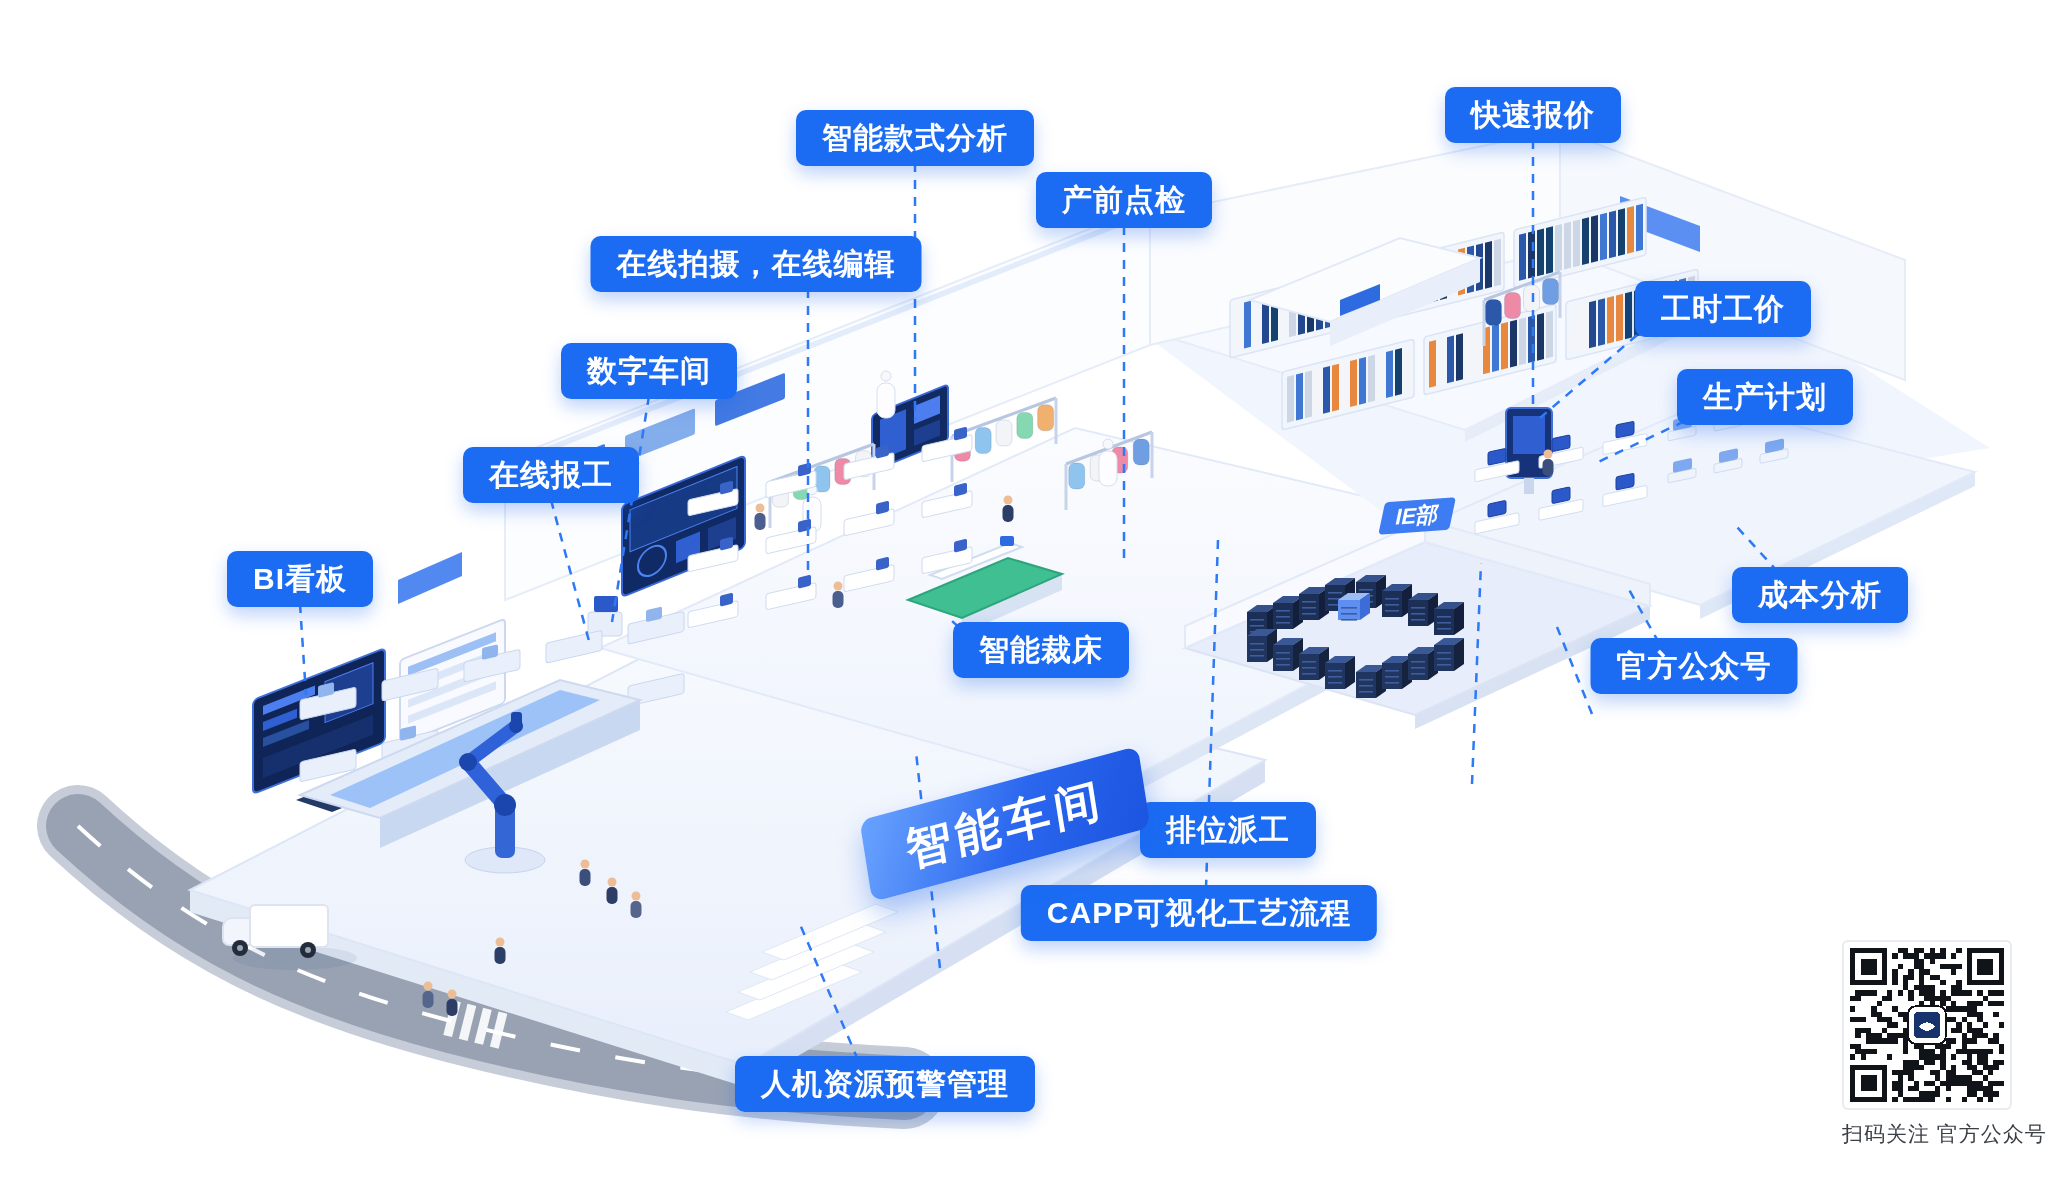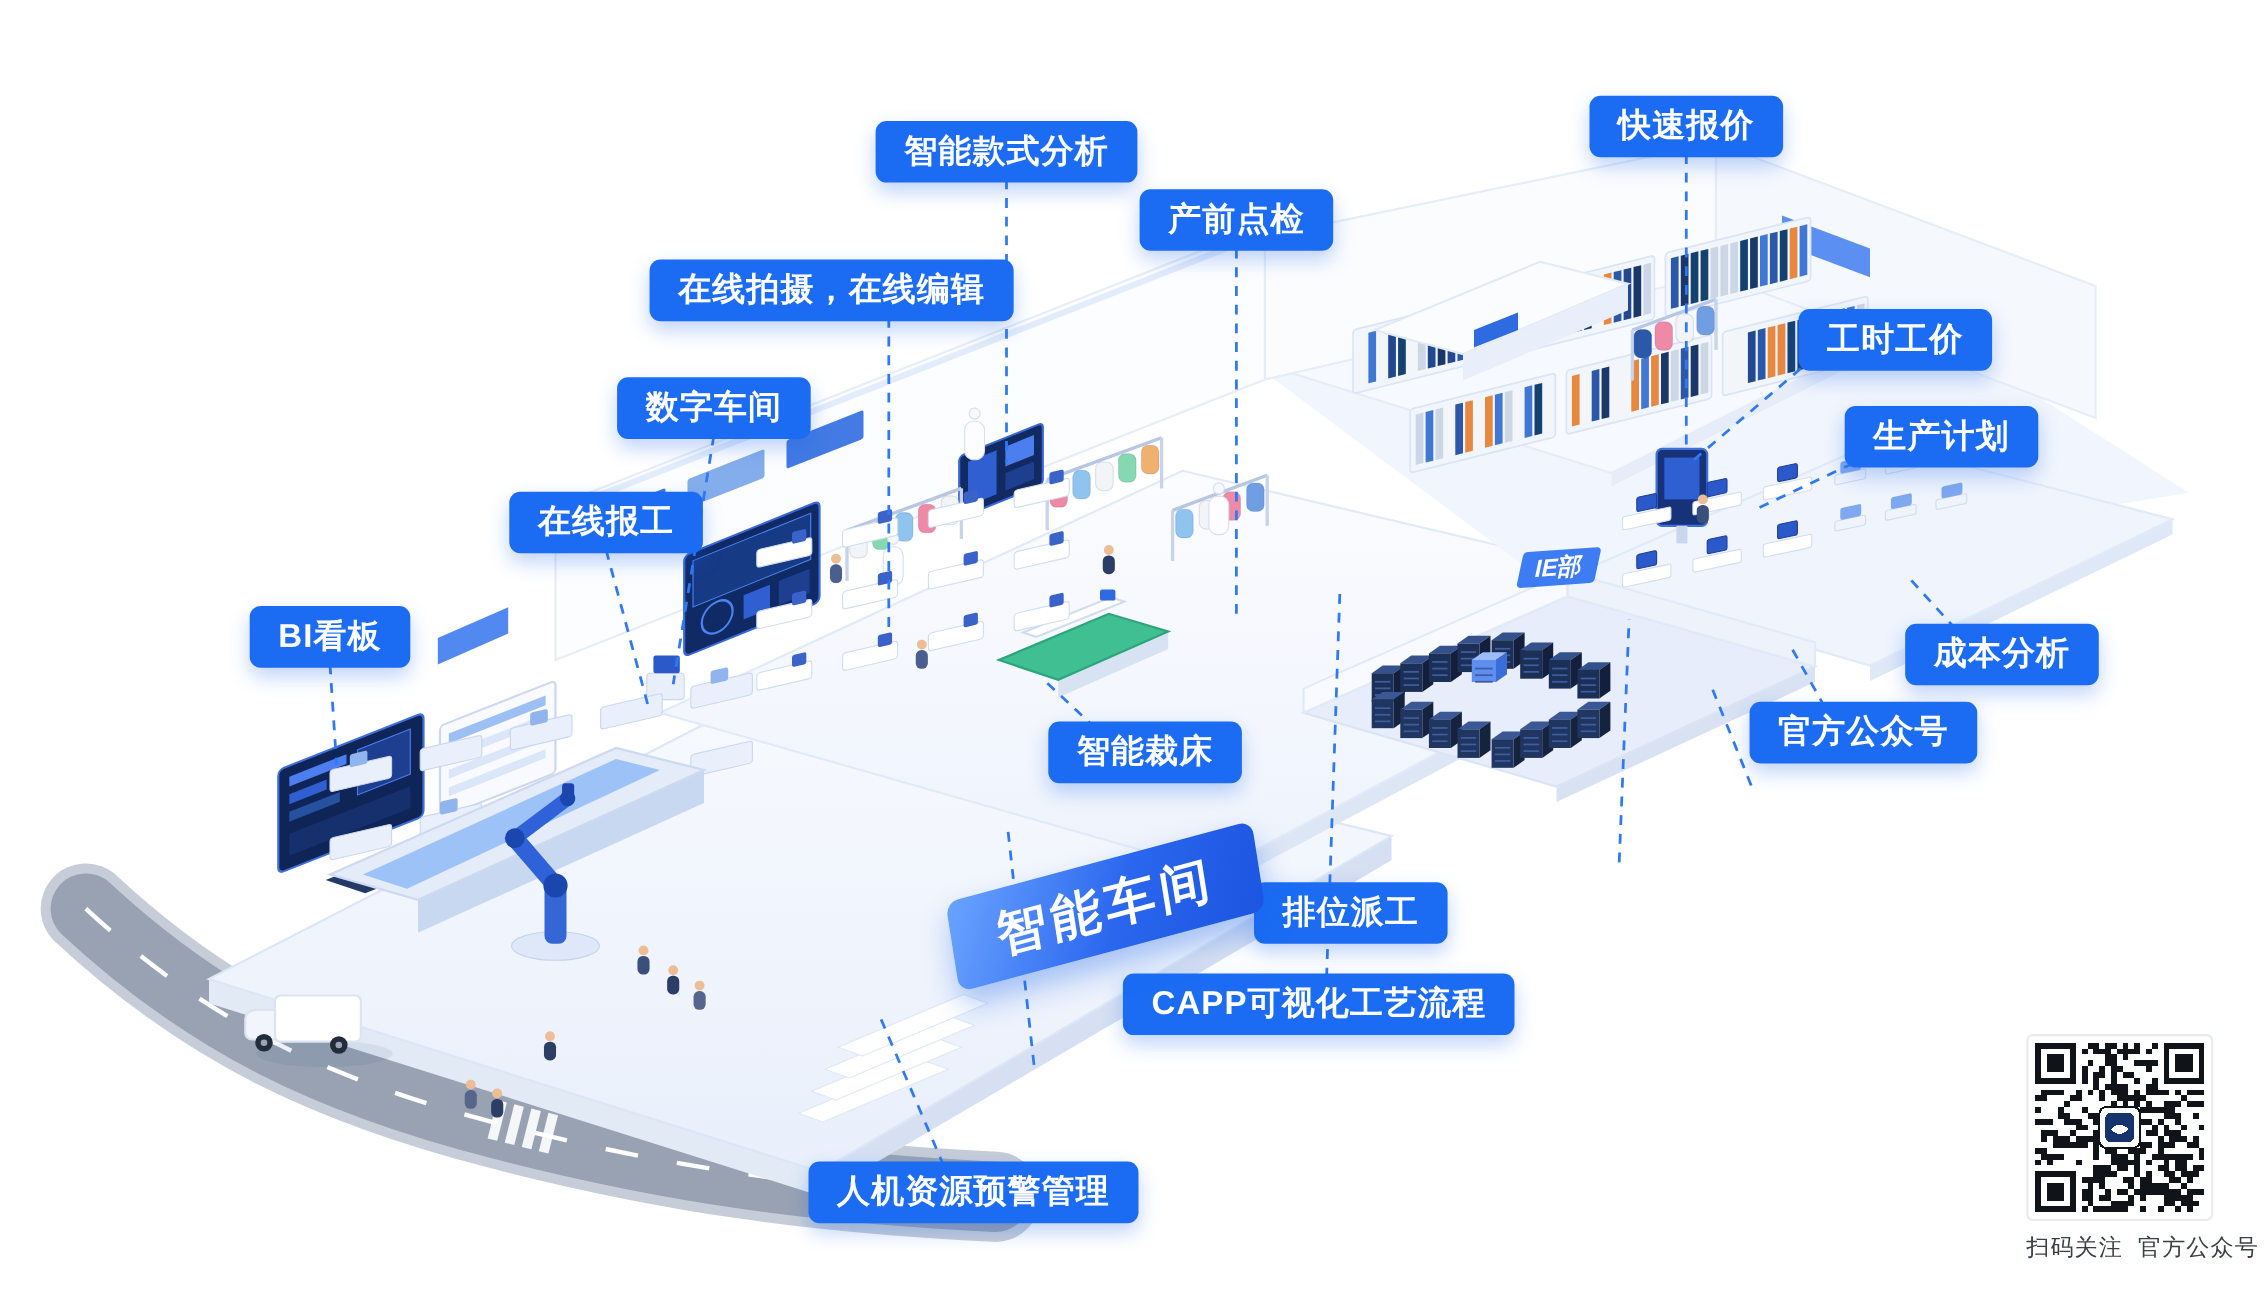--- a/index.html
+++ b/index.html
@@ -24,21 +24,21 @@
     box-shadow:0 14px 26px rgba(23,98,232,.35);
   }
   .area-tag{
     position:absolute;left:1417px;top:516px;
     transform:translate(-50%,-50%) rotate(-4deg) skewX(-16deg);
     background:#3d7cf2;color:#ffffff;font-weight:bold;font-size:22px;line-height:1;
     padding:5px 14px;border-radius:4px;white-space:nowrap;
   }
   .qr-wrap{position:absolute;left:1842px;top:940px;width:170px;text-align:center;}
   .qr-box{width:170px;height:170px;background:#ffffff;border:2px solid #e8ebf0;border-radius:6px;padding:6px;box-sizing:border-box;}
-  .qr-caption{margin-top:10px;font-size:21px;color:#3a3f46;letter-spacing:1px;white-space:nowrap;font-family:Liberation Mono, monospace;}
+  .qr-caption{margin-top:10px;font-size:21px;color:#3a3f46;letter-spacing:1px;white-space:nowrap;}
 </style>
 </head>
 <body>
 
 <div class="stage">
 
   <svg class="scene" width="2061" height="1185" viewBox="0 0 2061 1185">
     <defs>
       <linearGradient id="gFloor" x1="0" y1="0" x2="0" y2="1">
         <stop offset="0" stop-color="#f7fafe"></stop>
@@ -553,21 +553,21 @@
   <div class="callout" style="left:551px;top:475px">在线报工</div>
   <div class="callout" style="left:649px;top:371px">数字车间</div>
   <div class="callout" style="left:756px;top:264px">在线拍摄，在线编辑</div>
   <div class="callout" style="left:915px;top:138px">智能款式分析</div>
   <div class="callout" style="left:1124px;top:200px">产前点检</div>
   <div class="callout" style="left:1533px;top:115px">快速报价</div>
   <div class="callout" style="left:1723px;top:309px">工时工价</div>
   <div class="callout" style="left:1765px;top:397px">生产计划</div>
   <div class="callout" style="left:1820px;top:595px">成本分析</div>
   <div class="callout" style="left:1694px;top:666px">官方公众号</div>
-  <div class="callout" style="left:1041px;top:684px">智能裁床</div>
+  <div class="callout" style="left:1041px;top:650px">智能裁床</div>
   <div class="callout" style="left:1228px;top:830px">排位派工</div>
   <div class="callout" style="left:1199px;top:913px">CAPP可视化工艺流程</div>
   <div class="callout" style="left:885px;top:1084px">人机资源预警管理</div>
 
   <div class="banner">智能车间</div>
   <div class="area-tag">IE部</div>
 
   <div class="qr-wrap">
     <div class="qr-box">
       <svg id="qr-svg" width="154" height="154" viewBox="0 0 29 29" shape-rendering="crispEdges">

